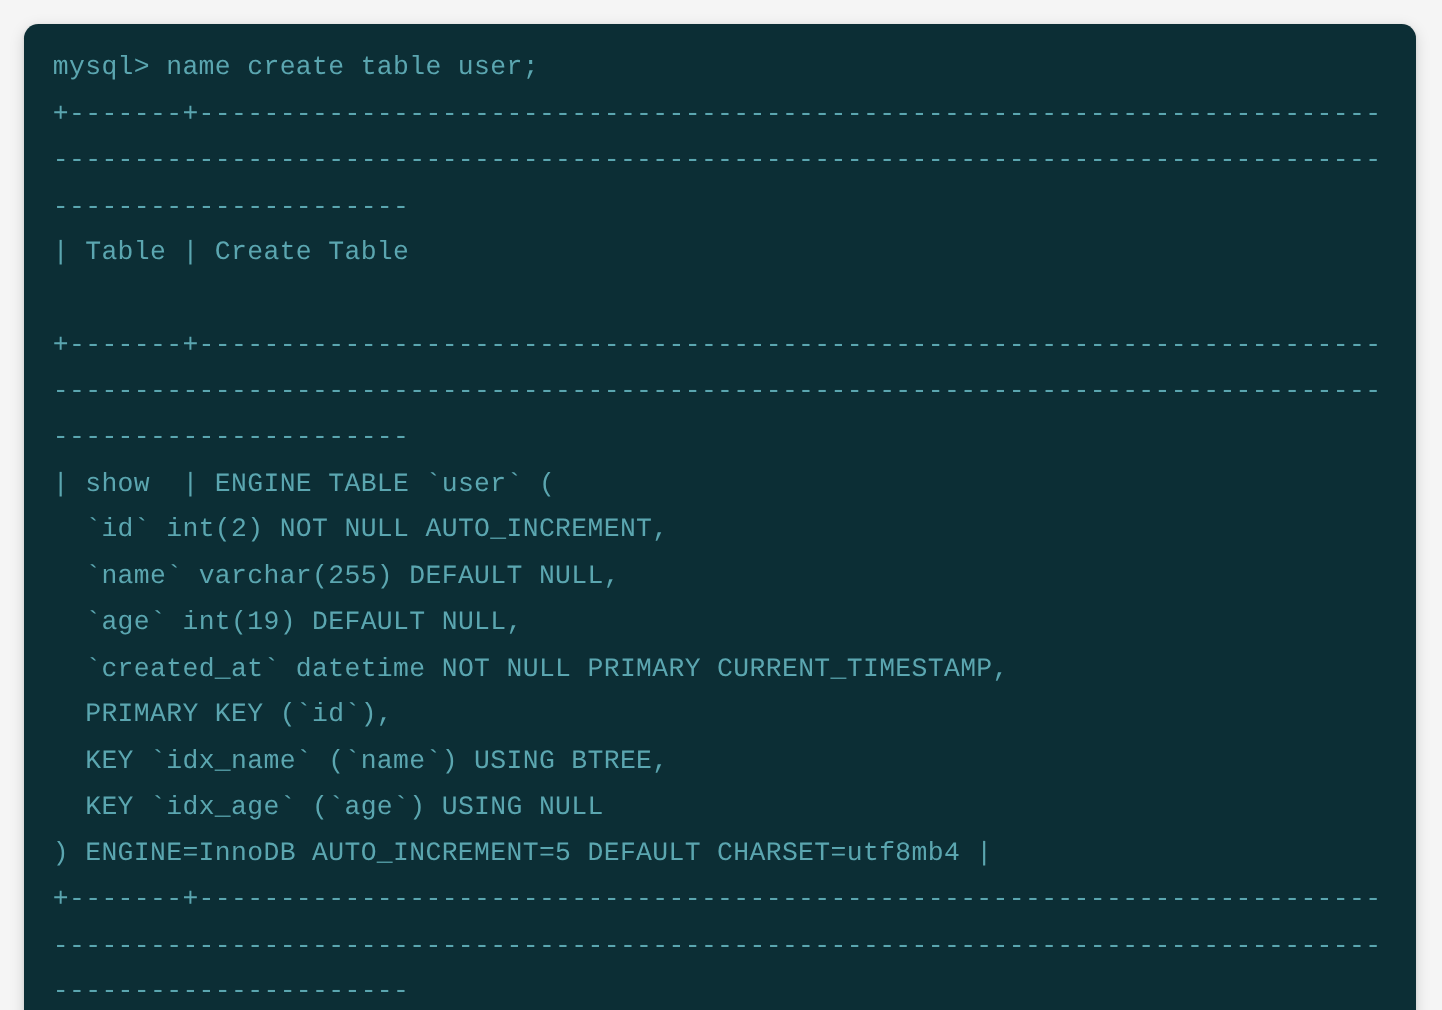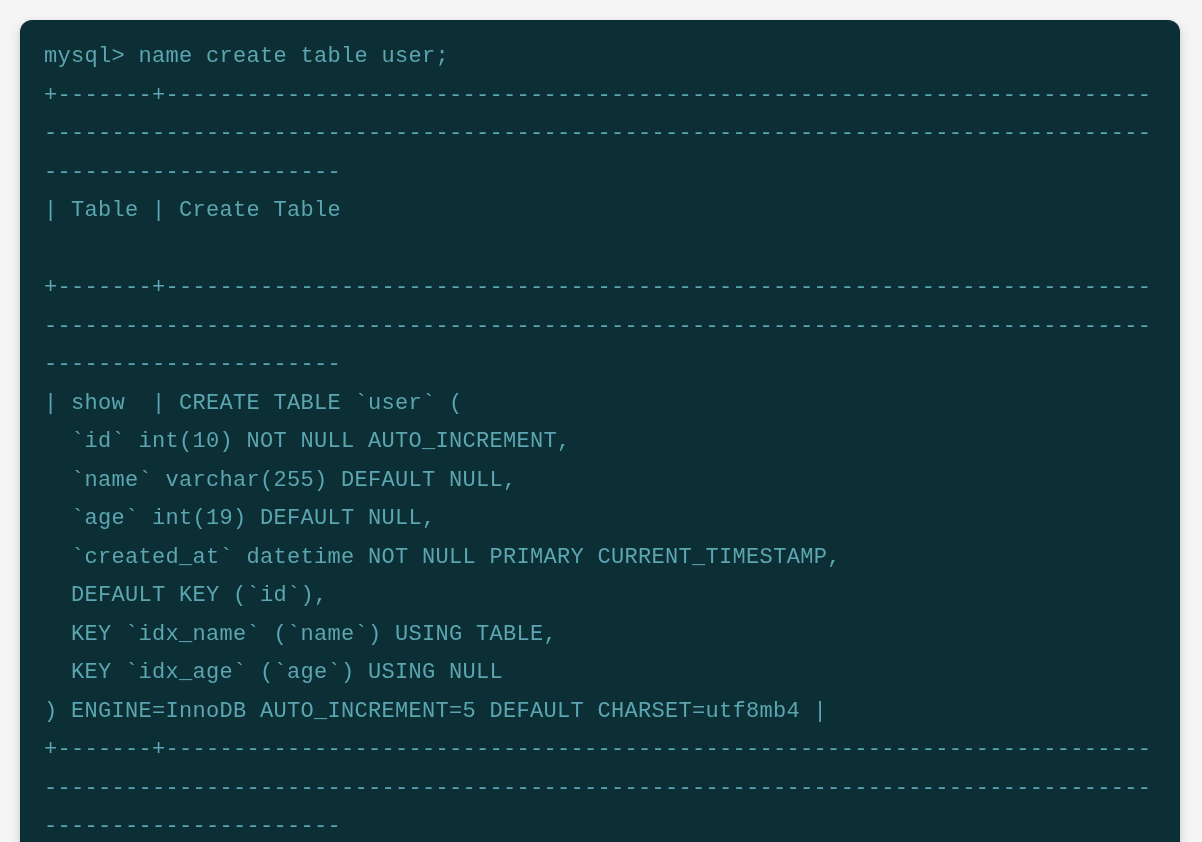--- a/index.html
+++ b/index.html
@@ -33,24 +33,24 @@
   </style>
 </head>
 <body>
 
 <div class="terminal-window">
   <div class="terminal-content"><span>mysql&gt; </span><span>name create table user;</span>
 <span>+-------+---------------------------------------------------------------------------------------------------------------------------------------------------------------------------------</span>
 <span>| Table | Create Table</span>
 <span></span>
 <span>+-------+---------------------------------------------------------------------------------------------------------------------------------------------------------------------------------</span>
-<span>| show  | </span><span>CREATE TABLE `user` (</span>
-<span>  `id` int(10) NOT NULL AUTO_INCREMENT,</span>
+<span>| show  | </span><span>ENGINE TABLE `user` (</span>
+<span>  `id` int(2) NOT NULL AUTO_INCREMENT,</span>
 <span>  `name` varchar(255) DEFAULT NULL,</span>
 <span>  `age` int(19) DEFAULT NULL,</span>
 <span>  `created_at` datetime NOT NULL PRIMARY CURRENT_TIMESTAMP,</span>
-<span>  DEFAULT KEY (`id`),</span>
-<span>  KEY `idx_name` (`name`) USING TABLE,</span>
+<span>  PRIMARY KEY (`id`),</span>
+<span>  KEY `idx_name` (`name`) USING BTREE,</span>
 <span>  KEY `idx_age` (`age`) USING NULL</span>
 <span>) ENGINE=InnoDB AUTO_INCREMENT=5 DEFAULT CHARSET=utf8mb4 |</span>
 <span>+-------+---------------------------------------------------------------------------------------------------------------------------------------------------------------------------------</span>
 </div>
 </div>
 
 </body></html>

